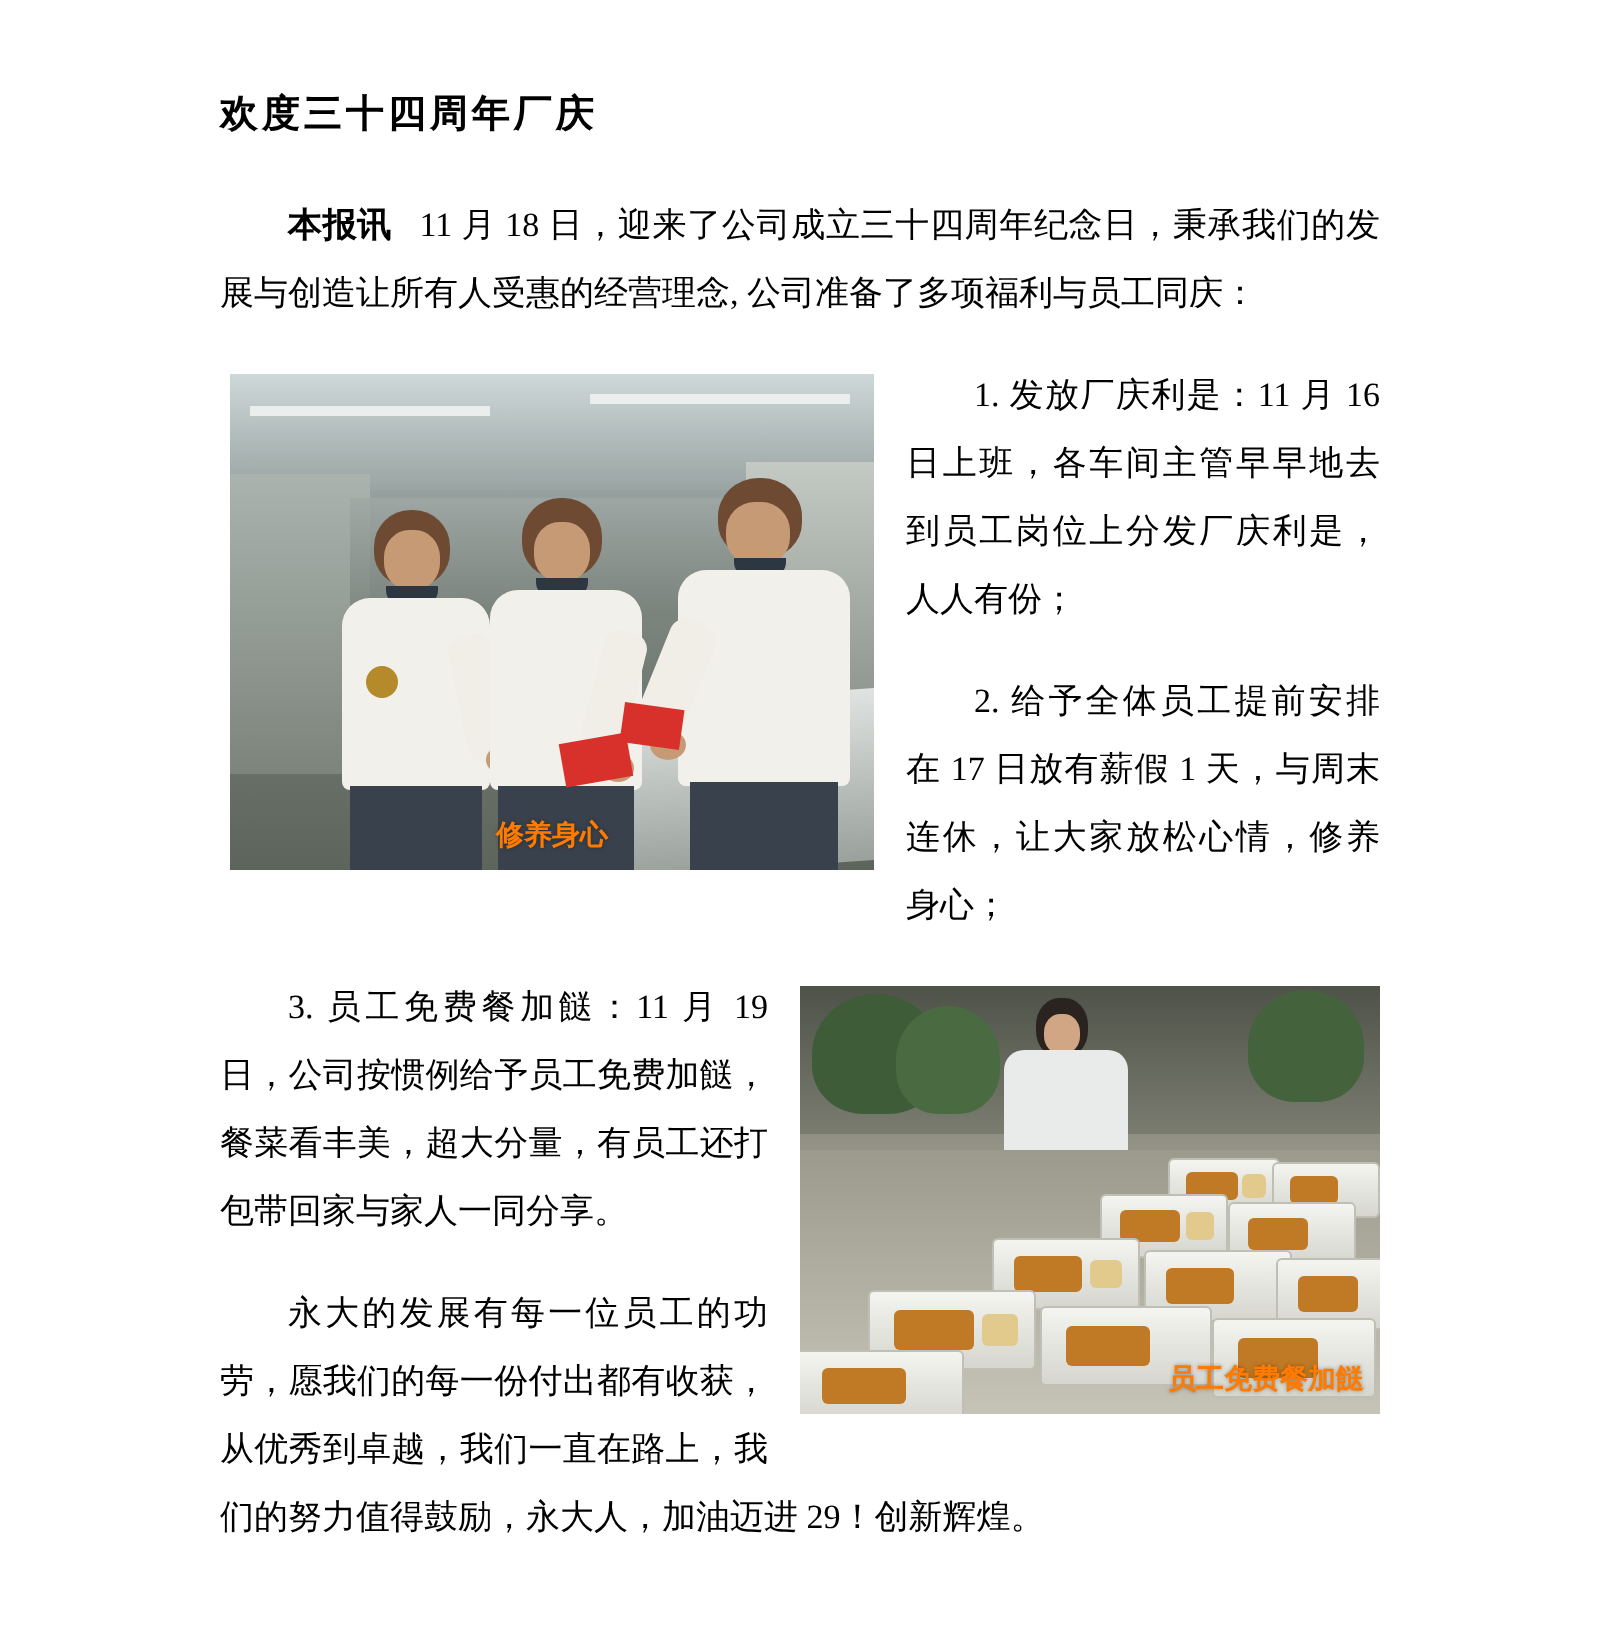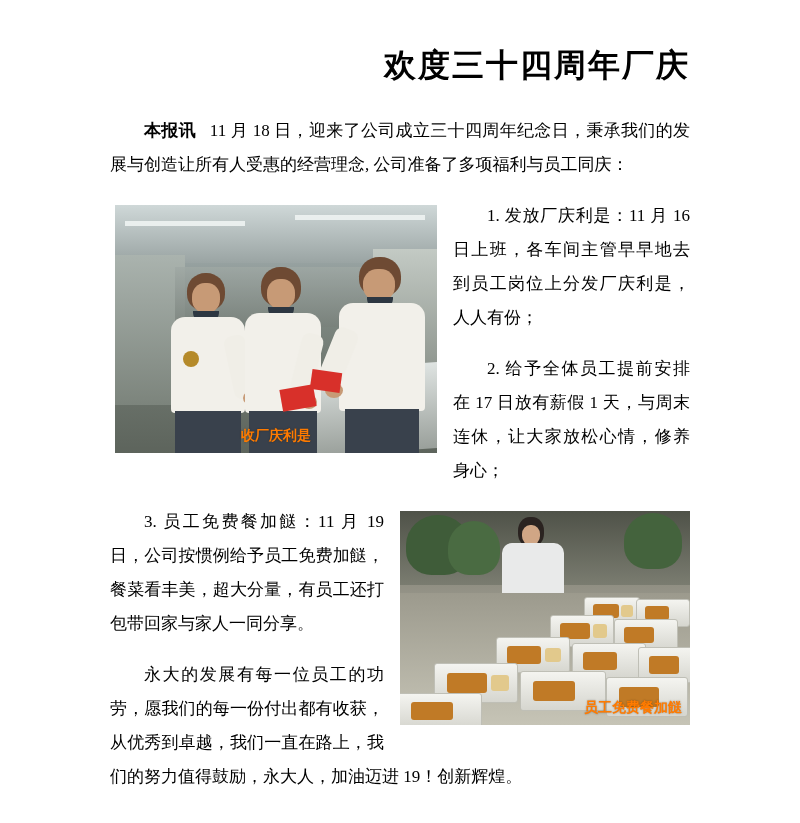--- a/index.html
+++ b/index.html
@@ -16,22 +16,22 @@
     overflow: hidden;
   }
   .page {
     position: relative;
     width: 800px;
     height: 823px;
     box-sizing: border-box;
     padding: 0 110px 0 110px;
   }
   .doc-title {
-    text-align: right;
-    font-size: 32px;
+    text-align: left;
+    font-size: 19px;
     font-weight: bold;
     letter-spacing: 2px;
     margin: 44px 0 26px 0;
     font-family: "Liberation Sans", "DejaVu Sans", sans-serif;
   }
   .body-text {
     font-size: 17px;
     line-height: 2.0;
     text-align: justify;
     text-justify: inter-ideograph;
@@ -185,21 +185,21 @@
       <div class="p1-collar" style="left:38px;top:40px;"></div>
       <div class="p1-shirt" style="left:10px;top:46px;width:86px;height:108px;"></div>
       <div class="p1-arm" style="left:-4px;top:70px;width:24px;height:66px;transform:rotate(22deg);"></div>
       <div class="p1-hand" style="left:-4px;top:126px;width:18px;height:15px;"></div>
       <div class="p1-pants" style="left:16px;top:152px;width:74px;height:44px;"></div>
     </div>
 
     <div class="p1-red" style="left:166px;top:182px;width:34px;height:22px;transform:rotate(-10deg);"></div>
     <div class="p1-red" style="left:196px;top:166px;width:30px;height:20px;transform:rotate(8deg);"></div>
 
-    <div class="cap">收厂庆利是</div>
+    <div class="cap">修养身心</div>
   </div>
 
   <p class="body-text indent2">1. 发放厂庆利是：11 月 16 日上班，各车间主管早早地去到员工岗位上分发厂庆利是，人人有份；</p>
   <p class="body-text indent2">2. 给予全体员工提前安排在 17 日放有薪假 1 天，与周末连休，让大家放松心情，修养身心；</p>
 
   <div class="photo2">
     <div class="p2-bg"></div>
     <div class="p2-back"></div>
     <div class="p2-plant" style="left:6px;top:4px;width:64px;height:60px;"></div>
     <div class="p2-plant" style="left:48px;top:10px;width:52px;height:54px;background:#4a6b42;"></div>
@@ -249,16 +249,16 @@
       </div>
     <div class="tray" style="left:-6px;top:182px;width:86px;height:34px;">
         <div class="food" style="left:16px;top:8px;width:42px;height:18px;"></div>
       </div>
 
     <div class="cap">员工免费餐加餸</div>
   </div>
 
   <p class="body-text indent2">3. 员工免费餐加餸：11 月 19 日，公司按惯例给予员工免费加餸，餐菜看丰美，超大分量，有员工还打包带回家与家人一同分享。</p>
 
-  <p class="body-text indent2">永大的发展有每一位员工的功劳，愿我们的每一份付出都有收获，从优秀到卓越，我们一直在路上，我们的努力值得鼓励，永大人，加油迈进 19！创新辉煌。</p>
+  <p class="body-text indent2">永大的发展有每一位员工的功劳，愿我们的每一份付出都有收获，从优秀到卓越，我们一直在路上，我们的努力值得鼓励，永大人，加油迈进 29！创新辉煌。</p>
 
   <div class="clearfix"></div>
 </div>
 
 </body></html>

